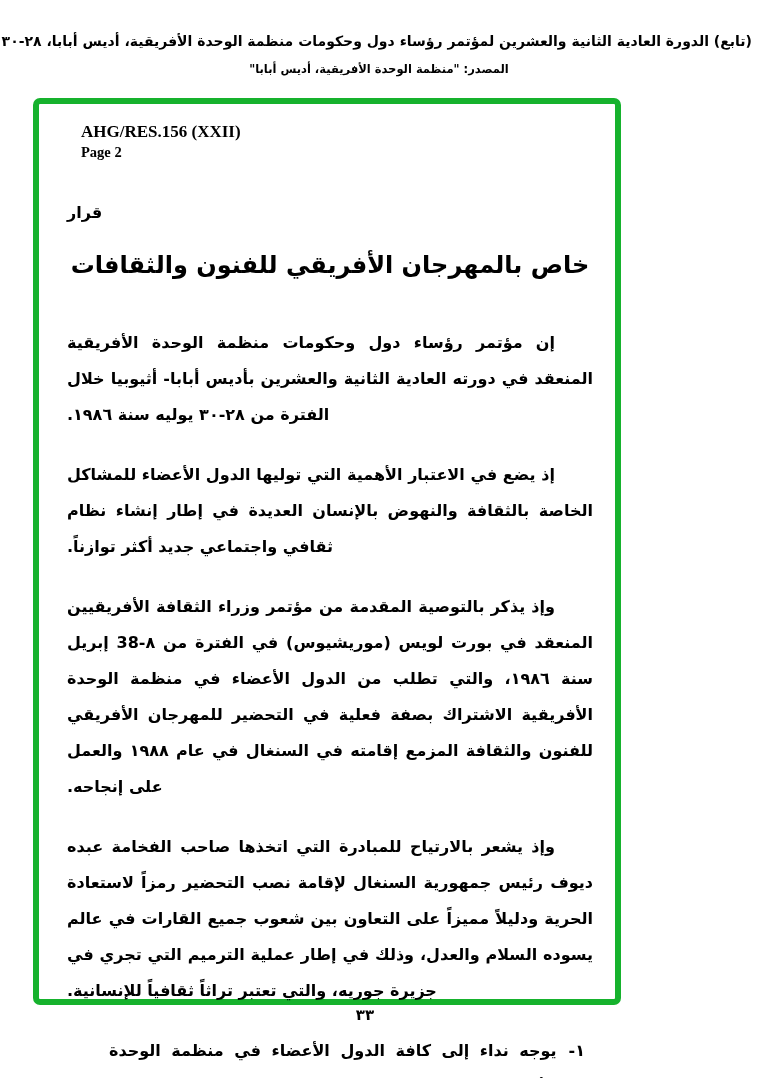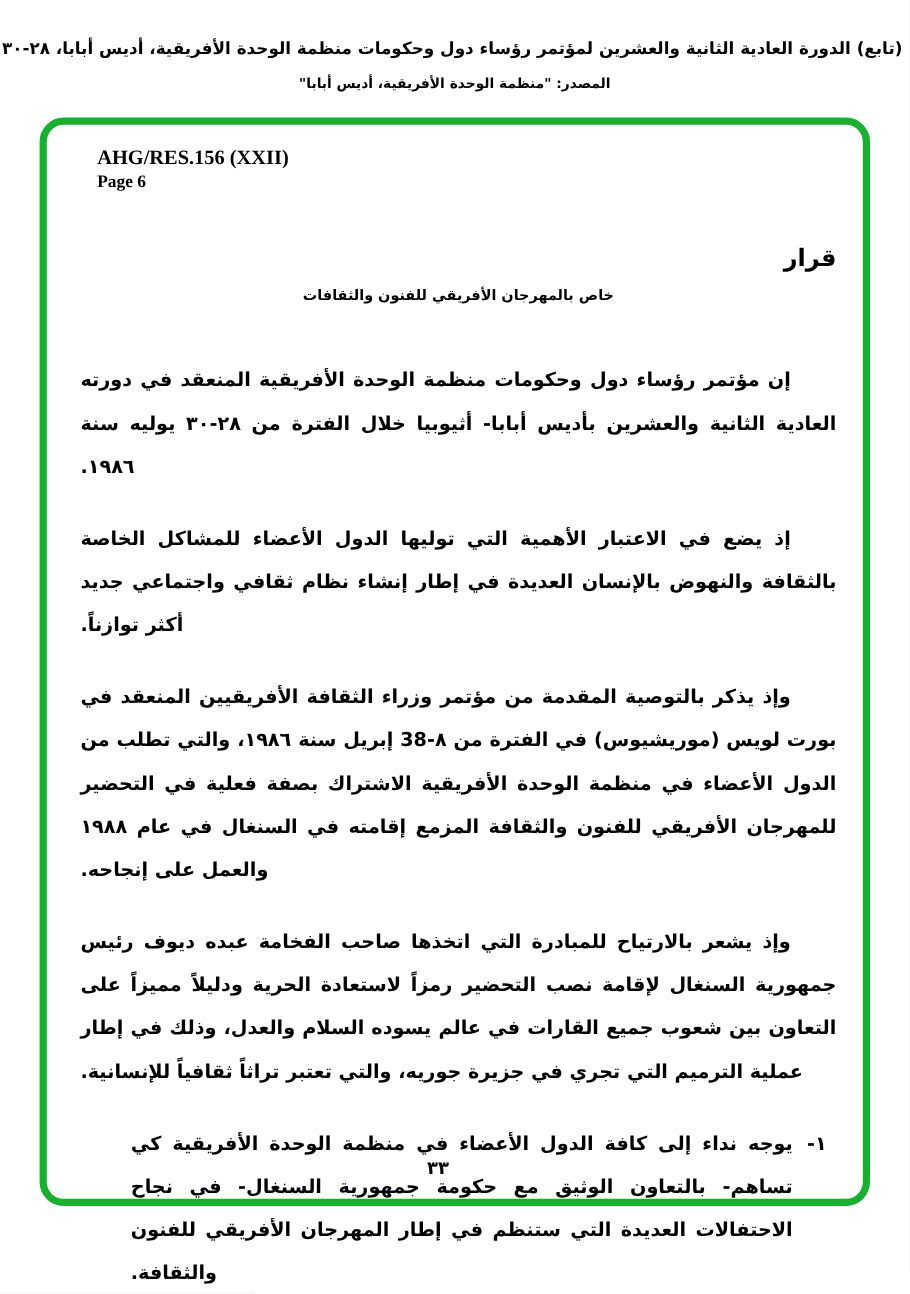--- a/index.html
+++ b/index.html
@@ -20,48 +20,48 @@
     white-space:nowrap;
   }
   .source-line {
     position:absolute; top:62px; left:0; right:0;
     direction:rtl; text-align:center;
     font-weight:bold; font-size:11.5px;
   }
   
   .frame {
     position:absolute; left:33px; top:98px;
-    width:692px; height:907px;
+    width:588px; height:907px;
     border:6px solid #16b22d;
-    border-radius:20px;
+    border-radius:7px;
     padding:12px 22px 0 28px;
   }
   
   .doc-ref {
     direction:ltr; text-align:left;
     font-family:"Liberation Serif", serif;
     font-weight:bold; font-size:17px;
     margin-top:6px; margin-left:14px;
   }
   .page-label {
     direction:ltr; text-align:left;
     font-family:"Liberation Serif", serif;
     font-weight:bold; font-size:14.5px;
     margin-left:14px; margin-top:2px;
   }
   
   .title {
-    direction:rtl; text-align:right;
-    font-weight:bold; font-size:20px;
+    direction:rtl; text-align:left;
+    font-weight:bold; font-size:16px;
     margin-top:42px;
   }
   .subtitle {
     direction:rtl; text-align:center;
-    font-weight:bold; font-size:12px;
-    margin-top:12px;
+    font-weight:bold; font-size:24px;
+    margin-top:29px;
   }
   
   .body {
     direction:rtl;
     margin-top:46px;
   }
   .para {
     font-size:16px; font-weight:bold;
     line-height:36px;
     text-align:justify;
@@ -79,40 +79,40 @@
   }
   .item-text {
     flex:1 1 auto;
     font-size:16px; font-weight:bold;
     line-height:36px;
     text-align:justify;
     text-align-last:left;
   }
   
   .footer-num {
-    position:absolute; top:964px; left:0; right:28px;
+    position:absolute; top:1006px; left:0; right:28px;
     text-align:center;
     font-weight:bold; font-size:15px;
     letter-spacing:2px;
   }
 </style>
 </head>
 <body>
 
 <div class="page">
 
   <div class="top-header">(تابع)  الدورة العادية الثانية والعشرين لمؤتمر رؤساء دول وحكومات منظمة الوحدة الأفريقية، أديس أبابا، ٢٨-٣٠ يوليه ١٩٨٦</div>
 
   <div class="source-line">المصدر:  "منظمة الوحدة الأفريقية، أديس أبابا"</div>
 
   <div class="frame">
 
     <div class="doc-ref">AHG/RES.156 (XXII)</div>
 
-    <div class="page-label">Page 6</div>
+    <div class="page-label">Page 2</div>
 
     <div class="title">قرار</div>
 
     <div class="subtitle">خاص بالمهرجان الأفريقي للفنون والثقافات</div>
 
     <div class="body">
 
       <p class="para">إن مؤتمر رؤساء دول وحكومات منظمة الوحدة الأفريقية المنعقد في دورته العادية الثانية والعشرين بأديس أبابا- أثيوبيا خلال الفترة من ٢٨-٣٠ يوليه سنة ١٩٨٦.</p>
 
       <p class="para">إذ يضع في الاعتبار الأهمية التي توليها الدول الأعضاء للمشاكل الخاصة بالثقافة والنهوض بالإنسان العديدة في إطار إنشاء نظام ثقافي واجتماعي جديد أكثر توازناً.</p>

